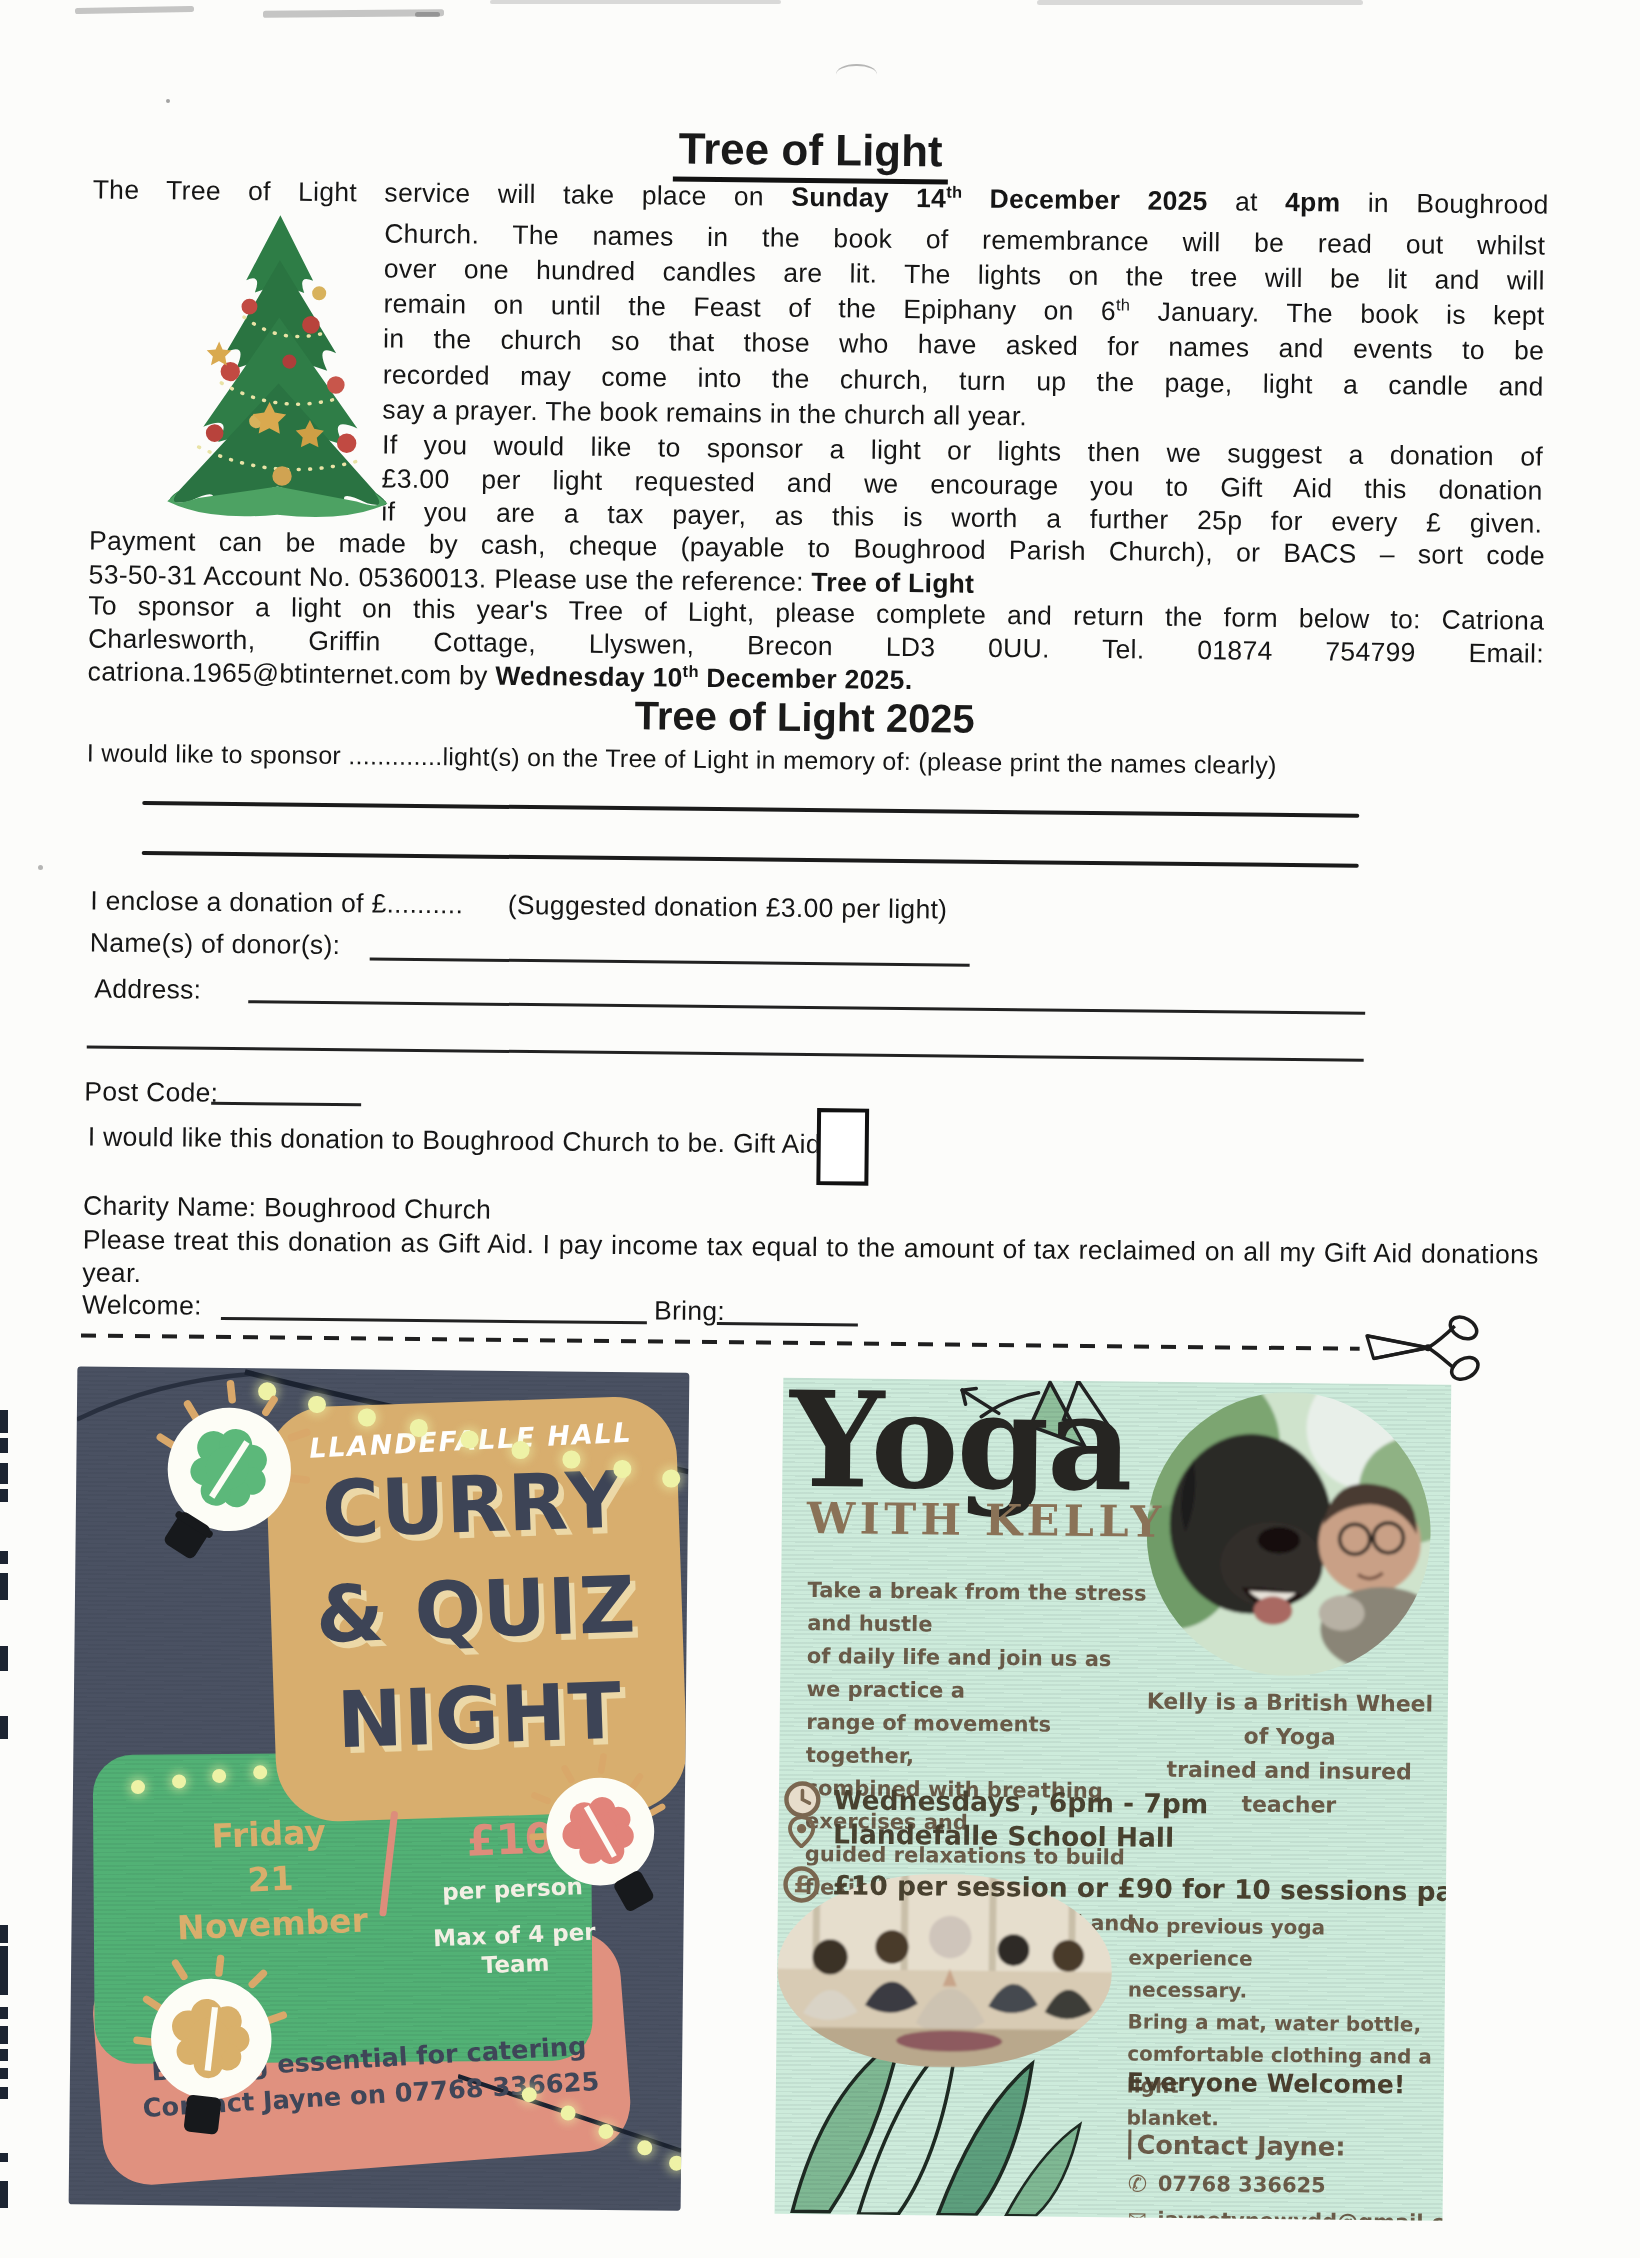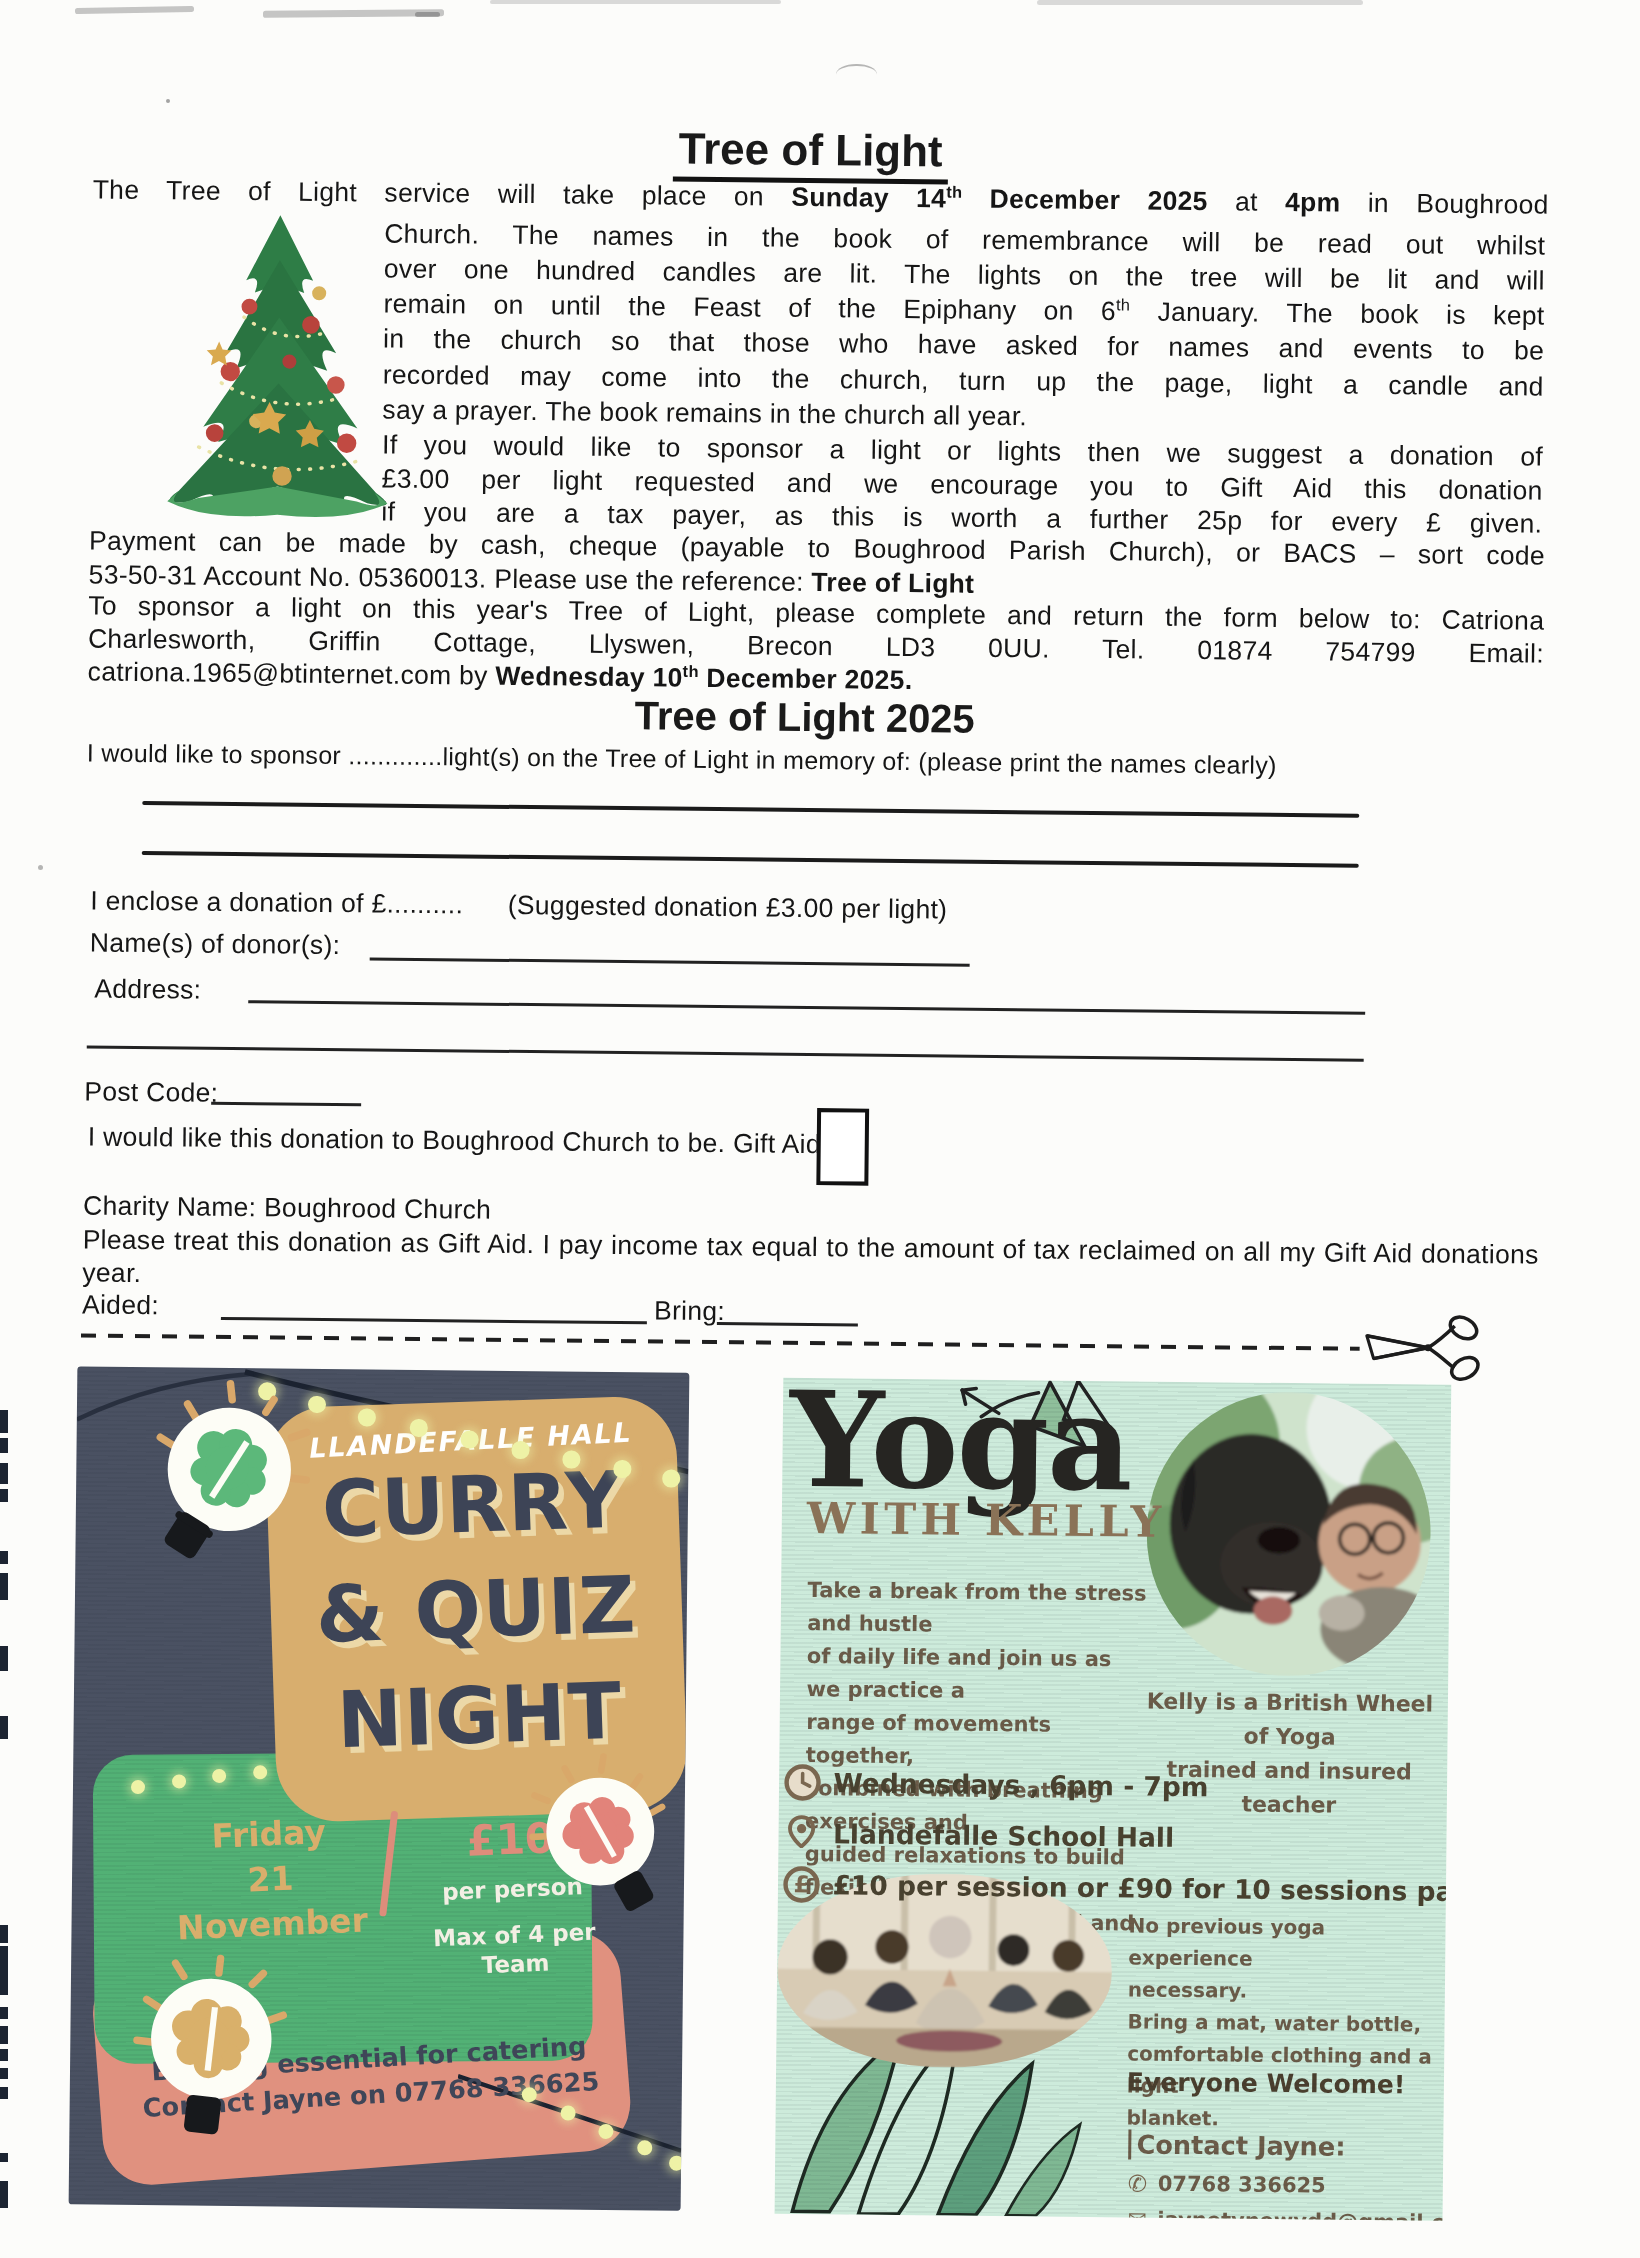--- a/index.html
+++ b/index.html
@@ -186,21 +186,21 @@
     <div class="ln" style="left:95px;top:1082px;">Post Code:</div>
     <div class="wline" style="left:222px;top:1108px;width:150px;"></div>
 
     <div class="ln" style="left:99px;top:1127px;">I would like this donation to Boughrood Church to be. Gift Aided</div>
     <div class="checkbox"></div>
 
     <div class="ln" style="left:95px;top:1196px;">Charity Name: Boughrood Church</div>
     <div class="ln just" style="left:95px;top:1230px;width:1456px;">Please treat this donation as Gift Aid.  I pay income tax equal to the amount of tax reclaimed on all my Gift Aid donations this</div>
     <div class="ln" style="left:95px;top:1263px;">year.</div>
 
-    <div class="ln" style="left:95px;top:1295px;">Aided:</div>
+    <div class="ln" style="left:95px;top:1295px;">Welcome:</div>
     <div class="wline" style="left:234px;top:1323px;width:426px;"></div>
     <div class="ln" style="left:667px;top:1295px;">Bring:</div>
     <div class="wline" style="left:730px;top:1323px;width:141px;"></div>
 
     <div class="dashcut"></div>
     <svg class="abs" style="left:1376px;top:1307px;" width="124" height="72" viewBox="0 0 140 82">
       <g fill="none" stroke="#1c1c1c" stroke-width="4" stroke-linejoin="round">
         <path d="M4,26 L74,39 L12,52 Z" stroke-width="3.5"></path>
         <path d="M4,26 L74,39"></path>
           <path d="M12,52 L74,39"></path>
@@ -396,21 +396,21 @@
       <div class="yoga-par">
         <div>Take a break from the stress and hustle</div>
         <div>of daily life and join us as we practice a</div>
         <div>range of movements together,</div>
         <div>combined with breathing exercises and</div>
         <div>guided relaxations to build flexibility</div>
         <div>and to help you unwind and re-</div>
         <div>energise.</div>
       </div>
 
-      <div class="brow" style="top:385px;">
+      <div class="brow" style="top:402px;">
         <svg class="bicon" viewBox="0 0 44 44">
           <circle cx="22" cy="22" r="18" fill="#e7ddcb" stroke="#7a6750" stroke-width="5"></circle>
           <path d="M22,12 V22 L30,26" stroke="#7a6750" stroke-width="4" fill="none" stroke-linecap="round"></path>
         </svg>
         <span class="btxt">Wednesdays , 6pm - 7pm</span>
       </div>
       <div class="brow" style="top:436px;">
         <svg class="bicon" viewBox="0 0 44 44" style="width:34px;height:34px;left:2.6px;">
           <path d="M22,4 C13,4 7,11 7,19 C7,30 22,42 22,42 C22,42 37,30 37,19 C37,11 31,4 22,4 Z" fill="none" stroke="#7a6750" stroke-width="5"></path>
           <circle cx="22" cy="19" r="6" fill="#7a6750"></circle>

